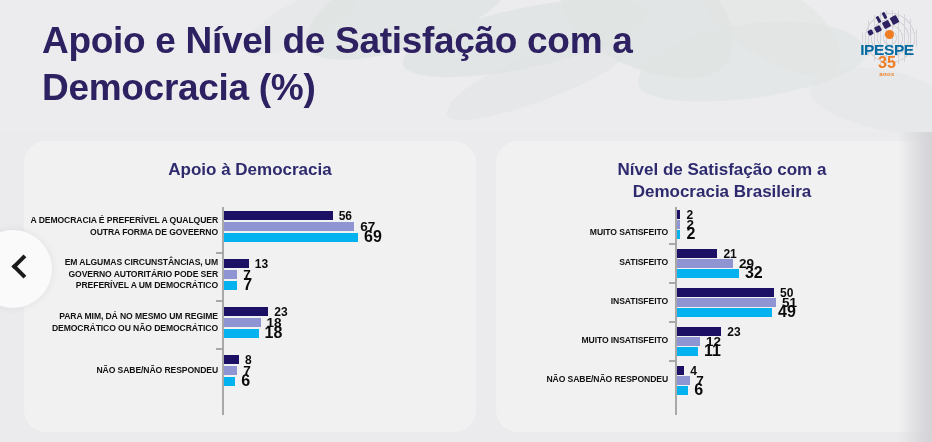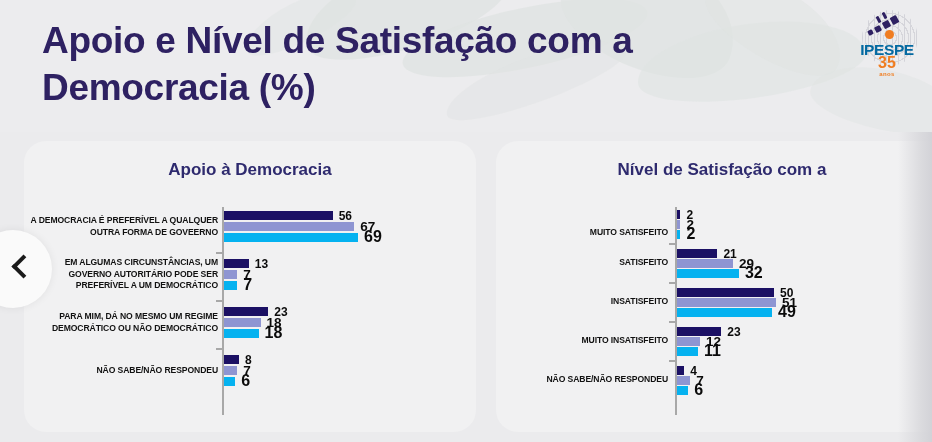--- a/index.html
+++ b/index.html
@@ -298,20 +298,21 @@
       <div class="val v1" style="top: 159px; left: 219.15px;">7</div>
       <div class="bar s2" style="top: 170px; width: 11.7px;"></div>
       <div class="val v2" style="top: 170px; left: 217.2px;">6</div>
     </div>
 
 </div>
 
 <div class="card" id="card-right">
   <div class="chart-title">
     <span>Nível de Satisfação com a</span><br>
+    <span>Democracia Brasileira</span>
   </div>
   <div class="plot" id="plot-right">
     <div class="axis"></div>
   <div class="cat-label" style="top: 11px; margin-top: 9px;">MUITO SATISFEITO</div>
       <div class="bar s0" style="top: 3px; width: 3.9px;"></div>
       <div class="val v0" style="top: 3px; left: 190.4px;">2</div>
       <div class="bar s1" style="top: 13px; width: 3.9px;"></div>
       <div class="val v1" style="top: 13px; left: 190.4px;">2</div>
       <div class="bar s2" style="top: 23px; width: 3.9px;"></div>
       <div class="val v2" style="top: 23px; left: 190.4px;">2</div>

